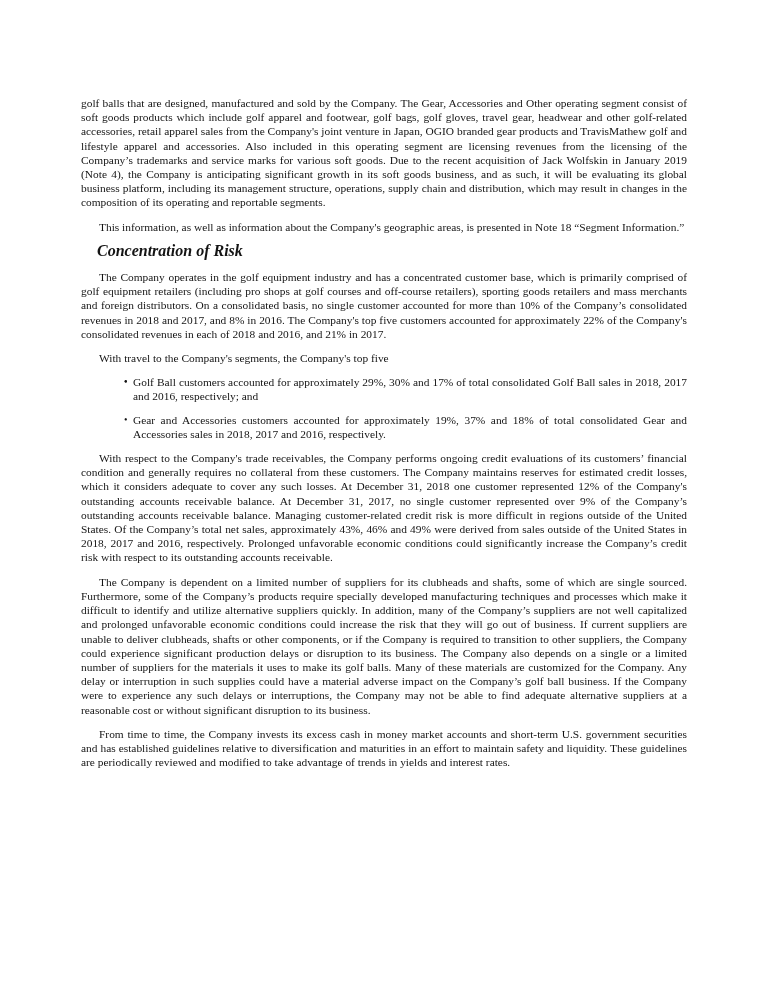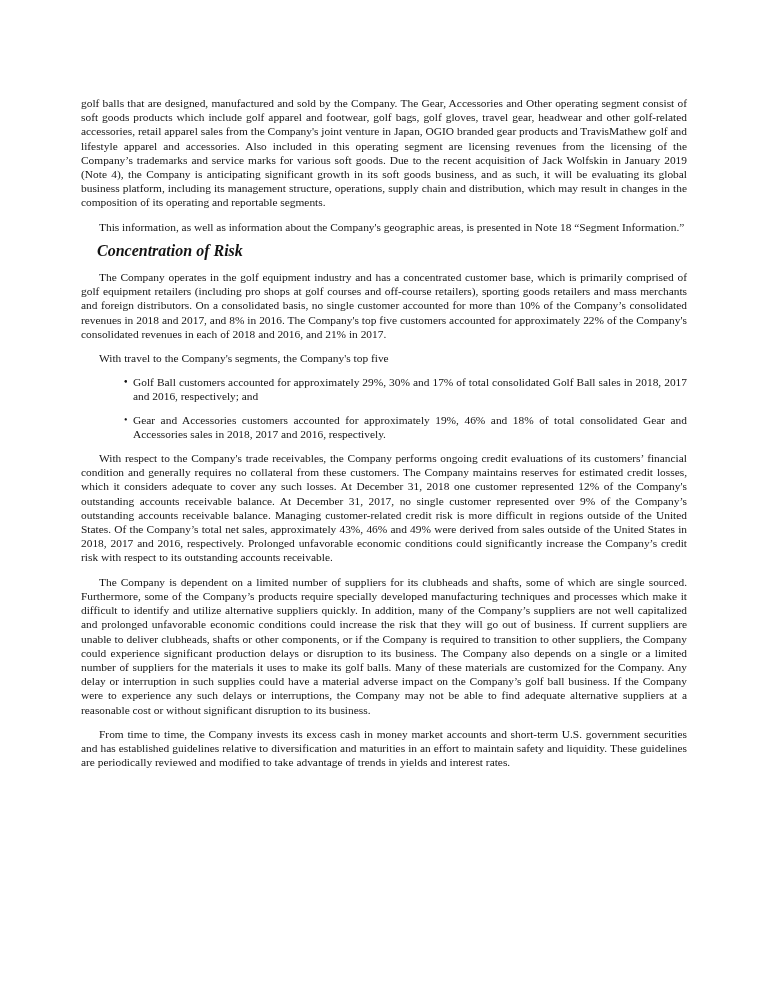--- a/index.html
+++ b/index.html
@@ -88,21 +88,21 @@
     <ul class="bullet-list">
       <li>
         <span class="bullet-marker">•</span>
       </li>
       <li>
         <span class="bullet-marker">•</span>
         <span>Golf Ball customers accounted for approximately 29%, 30% and 17% of total consolidated Golf Ball sales in 2018, 2017 and 2016, respectively; and</span>
       </li>
       <li>
         <span class="bullet-marker">•</span>
-        <span>Gear and Accessories customers accounted for approximately 19%, 46% and 18% of total consolidated Gear and Accessories sales in 2018, 2017 and 2016, respectively.</span>
+        <span>Gear and Accessories customers accounted for approximately 19%, 37% and 18% of total consolidated Gear and Accessories sales in 2018, 2017 and 2016, respectively.</span>
       </li>
     </ul>
 
 
     <p>With respect to the Company's trade receivables, the Company performs ongoing credit evaluations of its customers’ financial condition and generally requires no collateral from these customers. The Company maintains reserves for estimated credit losses, which it considers adequate to cover any such losses. At December 31, 2018 one customer represented 12% of the Company's outstanding accounts receivable balance.  At December 31, 2017, no single customer represented over 9% of the Company’s outstanding accounts receivable balance. Managing customer-related credit risk is more difficult in regions outside of the United States.  Of the Company’s total net sales, approximately 43%, 46% and 49% were derived from sales outside of the United States in 2018, 2017 and 2016, respectively.  Prolonged unfavorable economic conditions could significantly increase the Company’s credit risk with respect to its outstanding accounts receivable.</p>
 
     <p>The Company is dependent on a limited number of suppliers for its clubheads and shafts, some of which are single sourced. Furthermore, some of the Company’s products require specially developed manufacturing techniques and processes which make it difficult to identify and utilize alternative suppliers quickly. In addition, many of the Company’s suppliers are not well capitalized and prolonged unfavorable economic conditions could increase the risk that they will go out of business. If current suppliers are unable to deliver clubheads, shafts or other components, or if the Company is required to transition to other suppliers, the Company could experience significant production delays or disruption to its business. The Company also depends on a single or a limited number of suppliers for the materials it uses to make its golf balls. Many of these materials are customized for the Company. Any delay or interruption in such supplies could have a material adverse impact on the Company’s golf ball business. If the Company were to experience any such delays or interruptions, the Company may not be able to find adequate alternative suppliers at a reasonable cost or without significant disruption to its business.</p>
 
     <p>From time to time, the Company invests its excess cash in money market accounts and short-term U.S. government securities and has established guidelines relative to diversification and maturities in an effort to maintain safety and liquidity. These guidelines are periodically reviewed and modified to take advantage of trends in yields and interest rates.</p>
 

